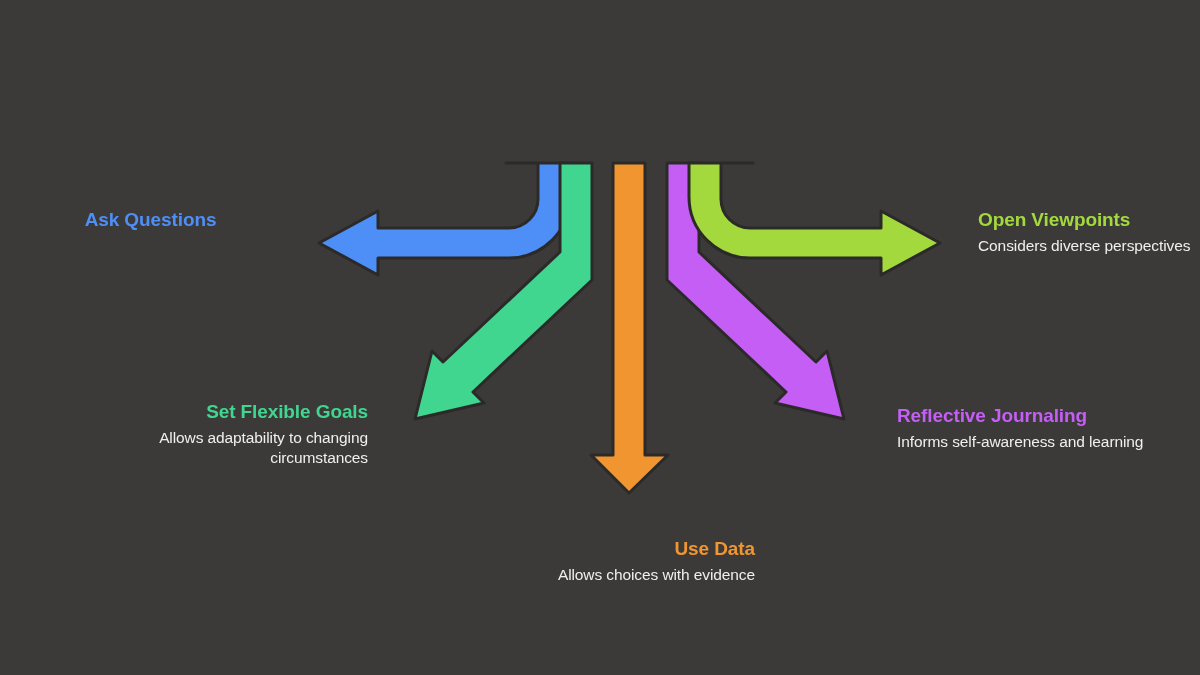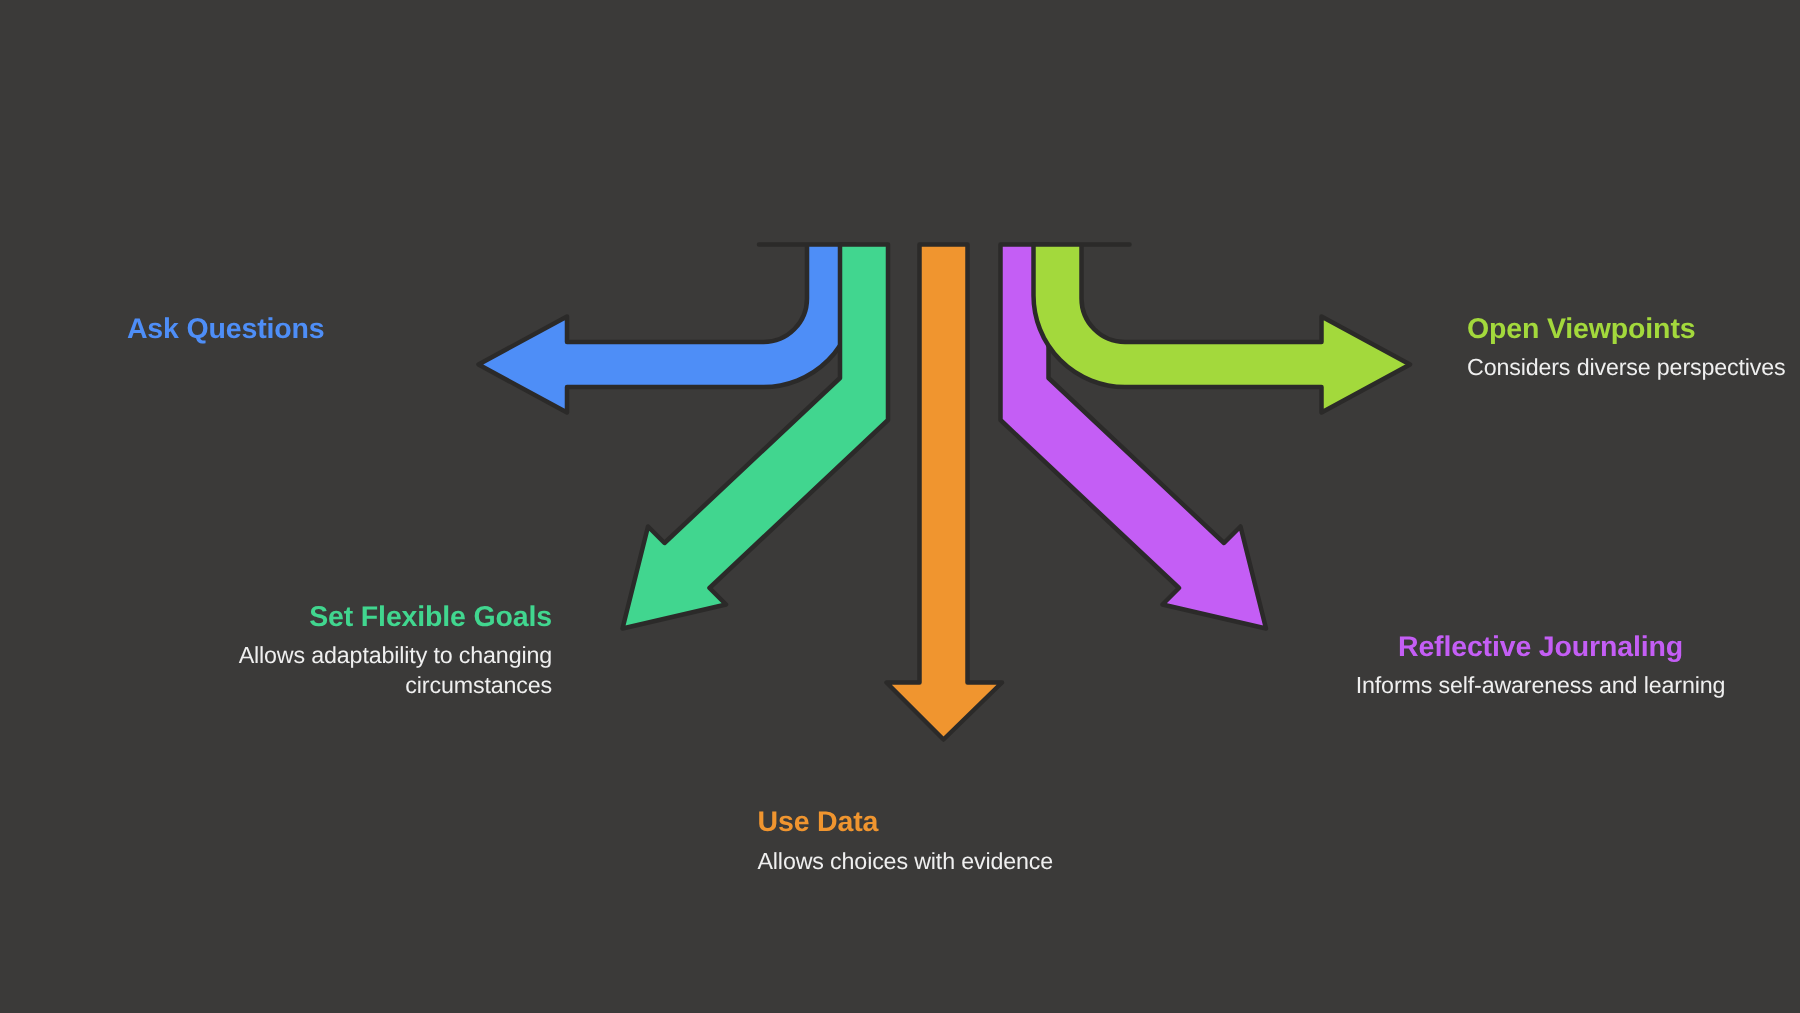--- a/index.html
+++ b/index.html
@@ -38,27 +38,27 @@
   .node-desc {
     font-size: 15.5px;
     font-weight: 400;
     line-height: 20px;
     margin: 0;
     color: #efefef;
     letter-spacing: -0.1px;
   }
   .align-right { text-align: right; }
   .align-left  { text-align: left; }
-  .align-center{ text-align: left; }
+  .align-center{ text-align: right; }
 
   
   #label-ask        { left: 18px;  top: 208px; width: 265px; text-align: center; }
   #label-goals      { left: 128px; top: 400px; width: 240px; }
   #label-open       { left: 978px; top: 208px; width: 260px; }
-  #label-journal    { left: 897px; top: 420px; width: 260px; text-align: center; }
+  #label-journal    { left: 897px; top: 404px; width: 260px; }
   #label-data       { left: 505px; top: 537px; width: 250px; }
 </style>
 </head>
 <body style="background: rgb(59, 58, 57);">
 
 <div id="canvas" style="background: rgb(59, 58, 57);">
 
   <svg id="arrow-layer" viewBox="0 0 1200 675" xmlns="http://www.w3.org/2000/svg">
 
     <g>

